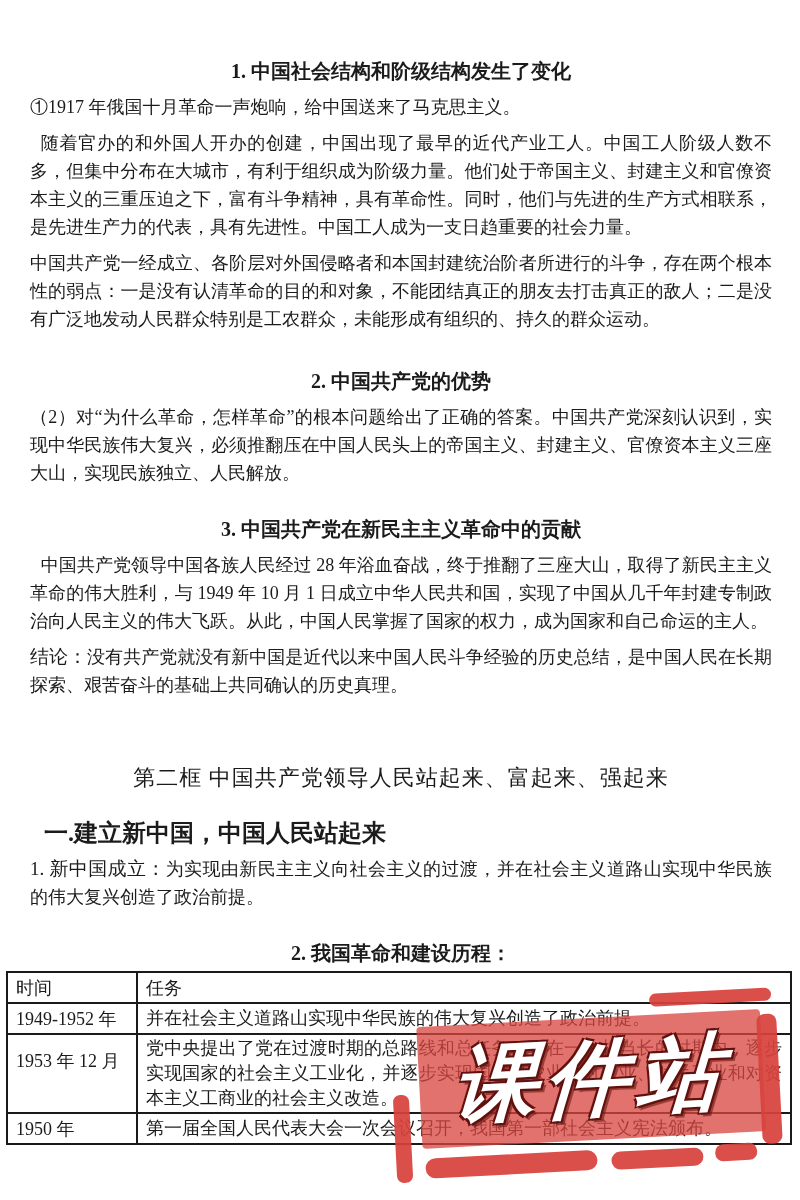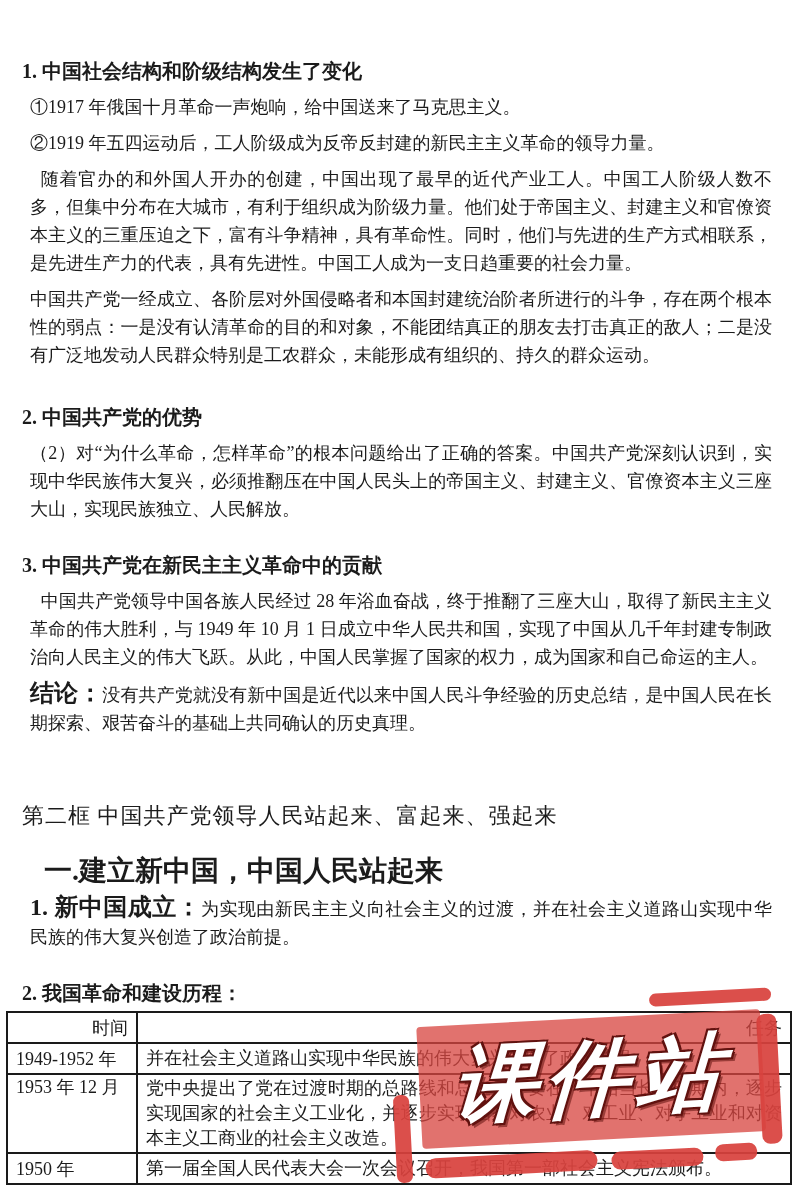--- a/index.html
+++ b/index.html
@@ -11,55 +11,55 @@
     position: relative;
     overflow: hidden;
   }
   .page {
     position: absolute; inset: 0;
     padding: 57px 20px 0 22px;
     box-sizing: border-box;
   }
   .sec-title {
     font-size: 20px; font-weight: bold;
-    line-height: 28px; margin: 0;
+    line-height: 28px; margin: 0; text-align: center;
   }
   .body-p {
     font-size: 18px; line-height: 28px; margin: 8px;
     text-align: justify;
   }
   .indent { text-indent: 0.6em; }
   .gap-s { height: 20px; }
   .gap-m { height: 26px; }
   .gap-l { height: 56px; }
   .frame-heading {
     font-size: 22px; font-weight: normal;
-    line-height: 30px; margin: 0;
+    text-align: center; line-height: 30px; margin: 0;
     letter-spacing: 1px;
   }
   .sub-heading {
-    font-size: 28px; font-weight: bold; line-height: 28px;
+    font-size: 24px; font-weight: bold; line-height: 28px;
     margin: 0 0 0 22px;
   }
-  .bold-label { font-weight: bold; font-size: 24px; }
+  .bold-label { font-weight: normal; font-size: 19px; }
   
   .table-wrap { margin: 4px -12px 0 -16px; }
   table.rev {
     width: 100%;
     border-collapse: collapse;
     table-layout: fixed;
   }
   table.rev th, table.rev td {
     border: 2px solid #1a1a1a;
     font-size: 18px;
     font-weight: normal;
     padding: 1px 8px;
     vertical-align: middle;
   }
-  table.rev th { text-align: right; height: 27px; }
+  table.rev th { text-align: left; height: 27px; }
   col.time-col { width: 130px; }
   td.time-cell { padding-left: 12px; white-space: nowrap; }
   td.task-cell { line-height: 25px; text-align: justify; }
   tr.r-short td { height: 27px; }
   
   .stamp {
     position: absolute;
     left: 392px; top: 997px;
     width: 400px; height: 195px;
     transform: rotate(-3deg);
@@ -93,21 +93,20 @@
   .wm-bottom-2   { left: 216px; top: 156px; width: 92px;  height: 18px;  border-radius: 9px; }
   .wm-bottom-3   { left: 320px; top: 154px; width: 42px;  height: 17px;  border-radius: 8px; }
 </style>
 </head>
 <body>
 
 <div class="page">
 
   <p class="sec-title">1. 中国社会结构和阶级结构发生了变化</p>
   <p class="body-p">①1917 年俄国十月革命一声炮响，给中国送来了马克思主义。</p>
-  <p class="body-p">②1919 年五四运动后，工人阶级成为反帝反封建的新民主主义革命的领导力量。</p>
   <p class="body-p indent">随着官办的和外国人开办的创建，中国出现了最早的近代产业工人。中国工人阶级人数不多，但集中分布在大城市，有利于组织成为阶级力量。他们处于帝国主义、封建主义和官僚资本主义的三重压迫之下，富有斗争精神，具有革命性。同时，他们与先进的生产方式相联系，是先进生产力的代表，具有先进性。中国工人成为一支日趋重要的社会力量。</p>
   <p class="body-p">中国共产党一经成立、各阶层对外国侵略者和本国封建统治阶者所进行的斗争，存在两个根本性的弱点：一是没有认清革命的目的和对象，不能团结真正的朋友去打击真正的敌人；二是没有广泛地发动人民群众特别是工农群众，未能形成有组织的、持久的群众运动。</p>
 
   <div class="gap-m"></div>
 
   <p class="sec-title">2. 中国共产党的优势</p>
   <p class="body-p">（2）对“为什么革命，怎样革命”的根本问题给出了正确的答案。中国共产党深刻认识到，实现中华民族伟大复兴，必须推翻压在中国人民头上的帝国主义、封建主义、官僚资本主义三座大山，实现民族独立、人民解放。</p>
 
   <div class="gap-s"></div>
 
@@ -139,21 +138,21 @@
           <th>时间</th>
           <th>任务</th>
         </tr>
       </thead>
       <tbody>
         <tr class="r-short">
           <td class="time-cell">1949-1952 年</td>
           <td class="task-cell">并在社会主义道路山实现中华民族的伟大复兴创造了政治前提。</td>
         </tr>
         <tr>
-          <td class="time-cell" style="vertical-align:top; padding-top:0;">1953 年 12 月</td>
+          <td class="time-cell" style="vertical-align:top; padding-top:14px;">1953 年 12 月</td>
           <td class="task-cell">党中央提出了党在过渡时期的总路线和总任务：要在一个相当长的时期内，逐步实现国家的社会主义工业化，并逐步实现国家对农业、对工业、对手工业和对资本主义工商业的社会主义改造。</td>
         </tr>
         <tr class="r-short">
           <td class="time-cell">1950 年</td>
           <td class="task-cell">第一届全国人民代表大会一次会议召开，我国第一部社会主义宪法颁布。</td>
         </tr>
       </tbody>
     </table>
   </div>
 

